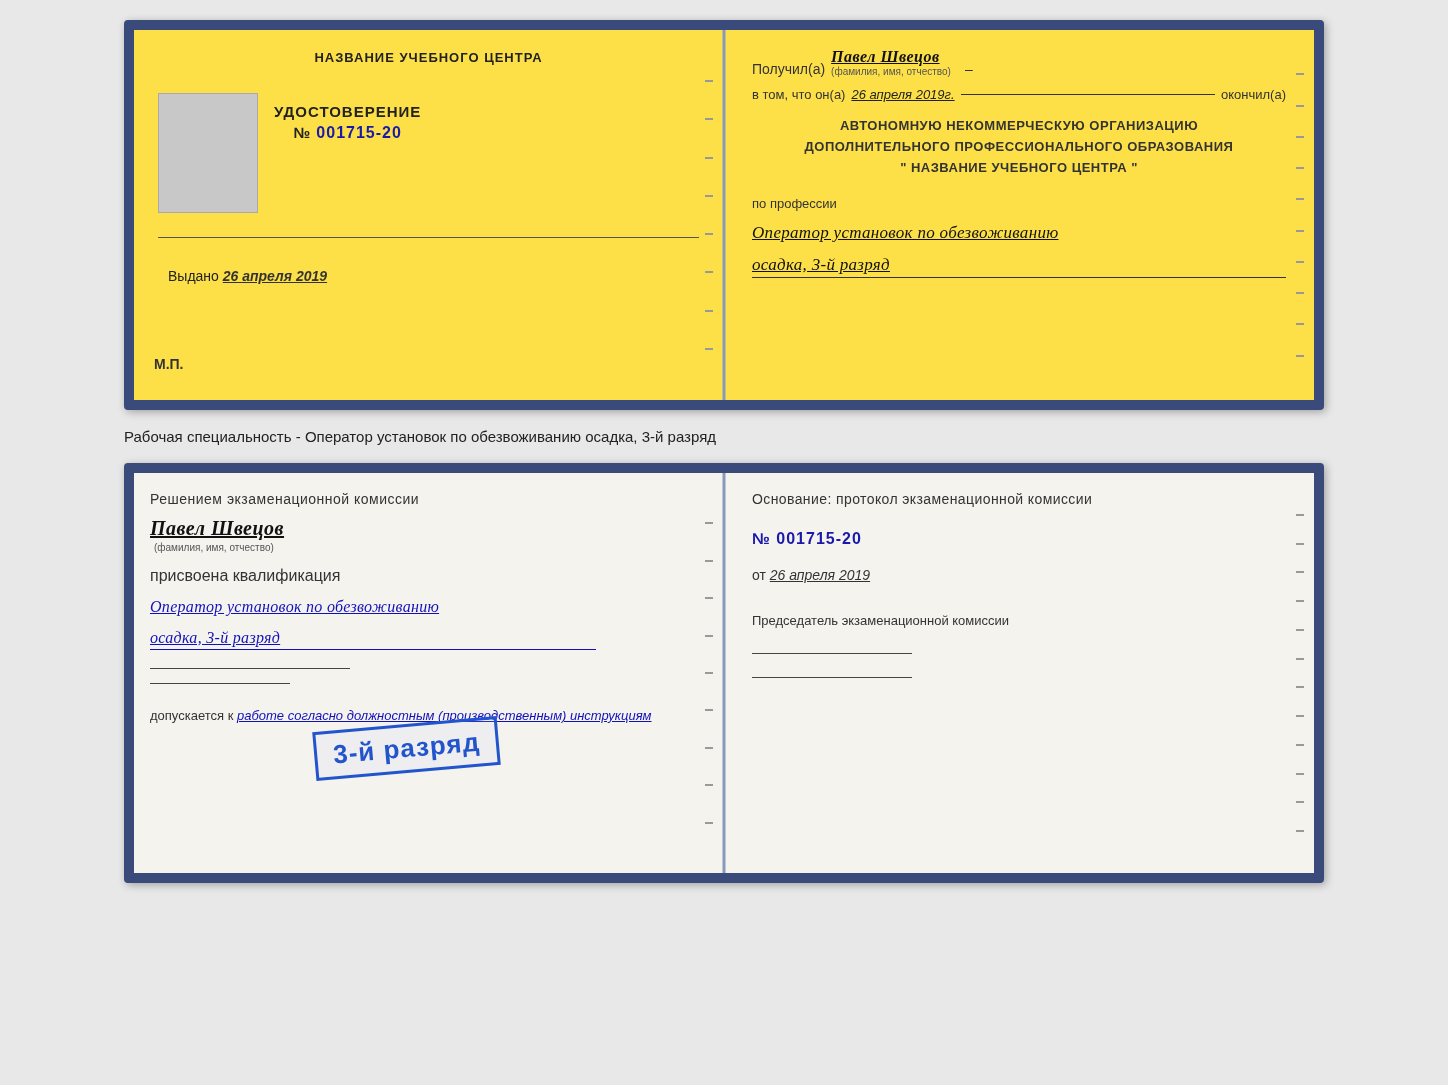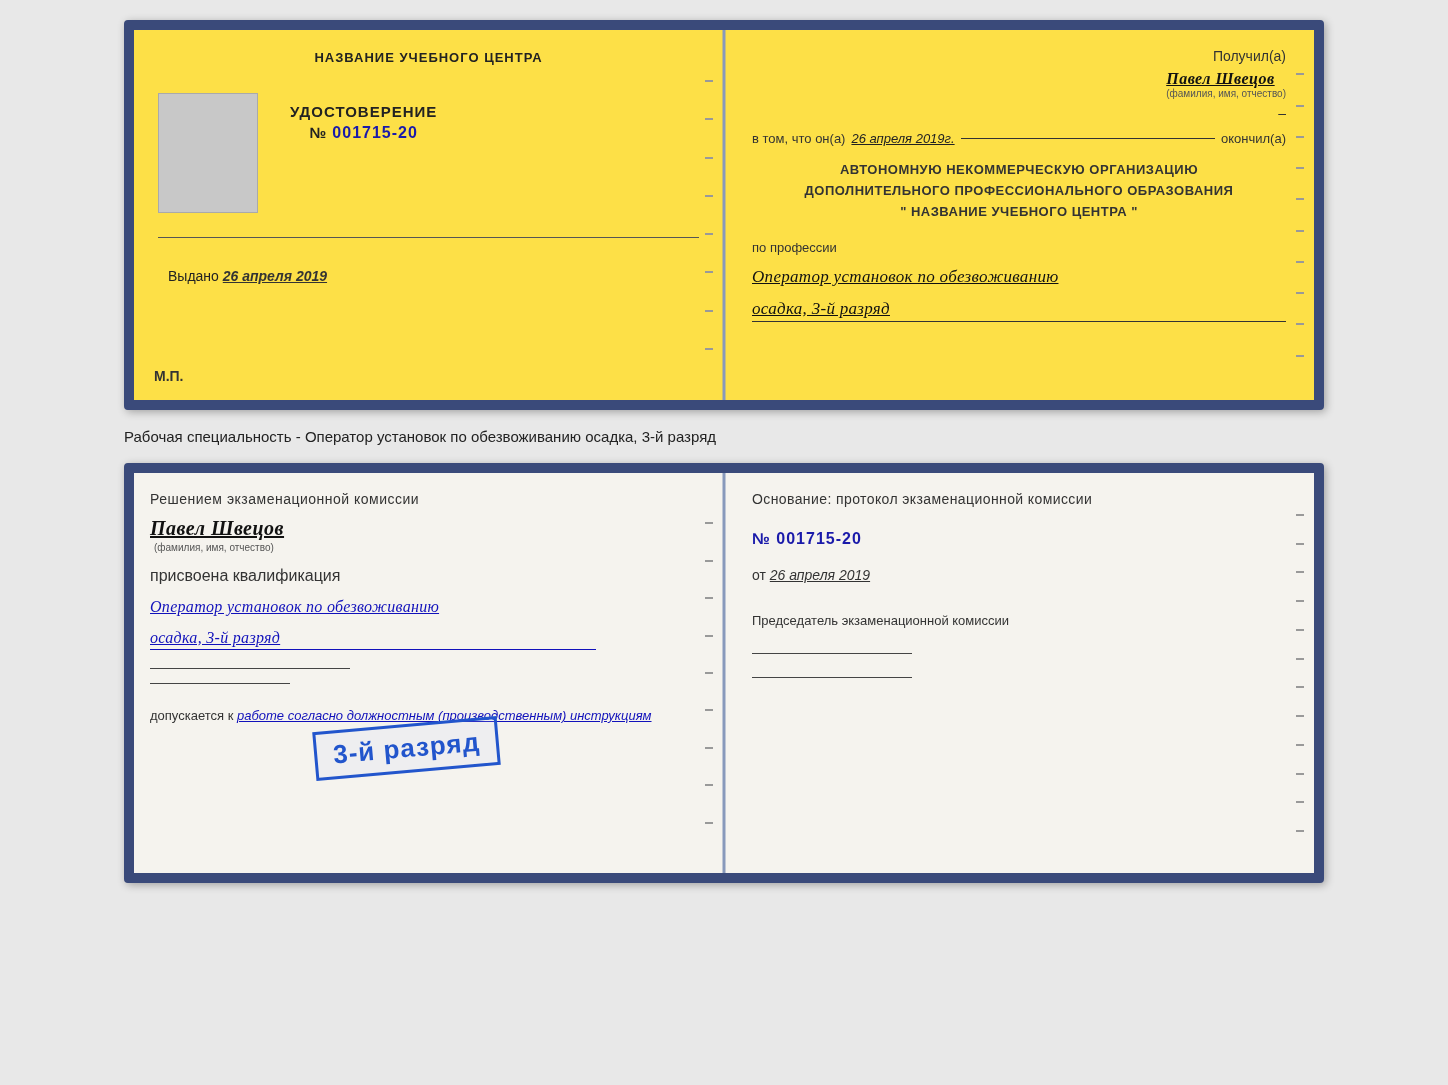--- a/index.html
+++ b/index.html
@@ -113,36 +113,35 @@
 
     .cert-issued-date {
       font-style: italic;
       font-weight: bold;
       text-decoration: underline;
       color: #333;
     }
 
     .mp-line {
       position: absolute;
-      bottom: 16px;
+      bottom: 28px;
       left: 20px;
       font-size: 14px;
       color: #333;
       font-weight: bold;
     }
 
     
     .received-line {
       font-size: 14px;
       color: #333;
       display: flex;
       align-items: flex-end;
       gap: 6px;
       flex-wrap: wrap;
-      flex-direction: column;
     }
 
     .received-name {
       font-size: 16px;
       font-family: 'Georgia', serif;
       font-style: italic;
       font-weight: bold;
       color: #111;
       text-decoration: underline;
       letter-spacing: 0.5px;
@@ -424,21 +423,21 @@
 </head>
 <body>
 
 <div class="document-container">
 
   <div class="certificate-book">
 
     <div class="page-left">
       <div class="center-org-name">НАЗВАНИЕ УЧЕБНОГО ЦЕНТРА</div>
 
-      <div style="display:flex; gap:32px; align-items:flex-start; width:100%; margin-top:8px;">
+      <div style="display:flex; gap:16px; align-items:flex-start; width:100%; margin-top:8px;">
         <div class="photo-placeholder"></div>
         <div class="cert-title-block">
           <span class="cert-title">УДОСТОВЕРЕНИЕ</span>
           <span class="cert-title">
             <span>№</span>
             <span class="cert-number">001715-20</span>
           </span>
         </div>
       </div>
 

